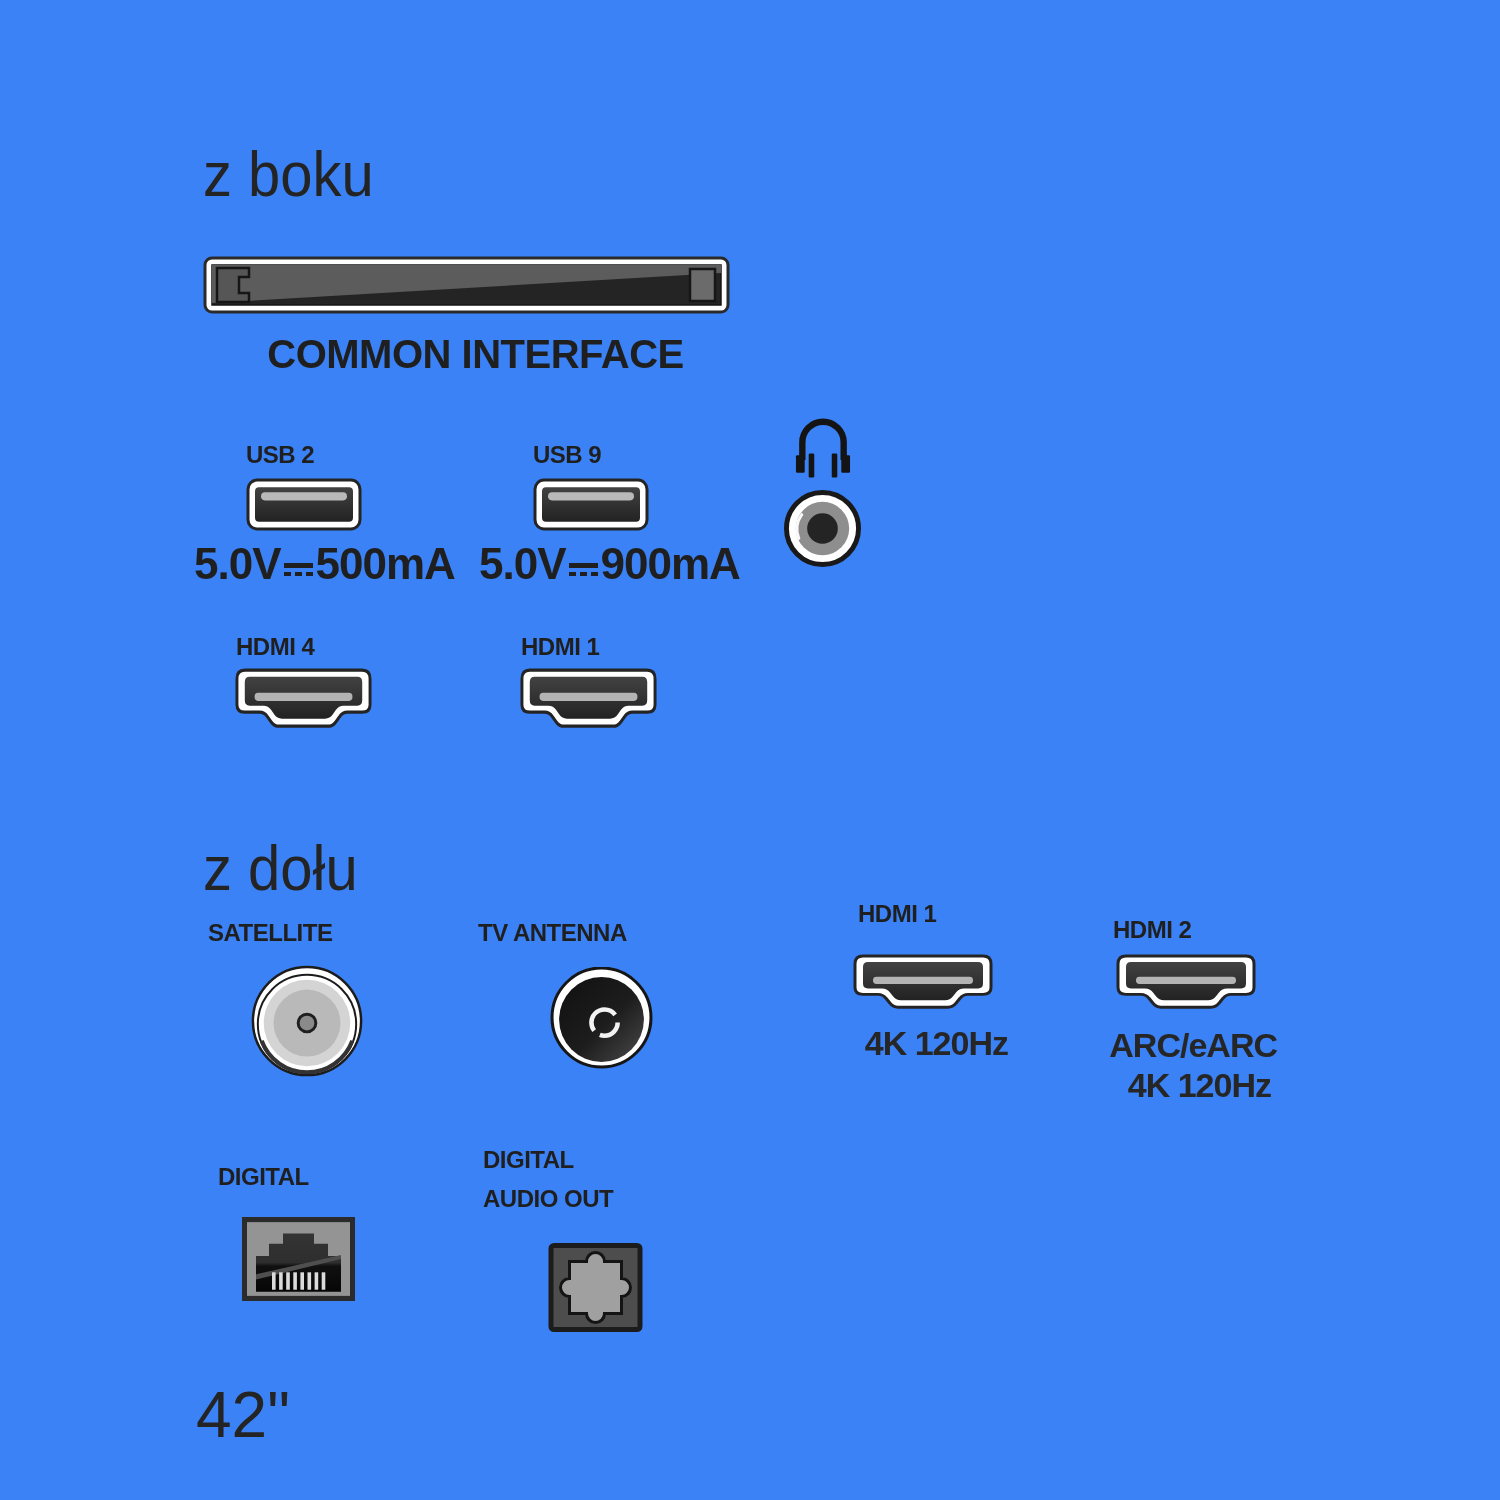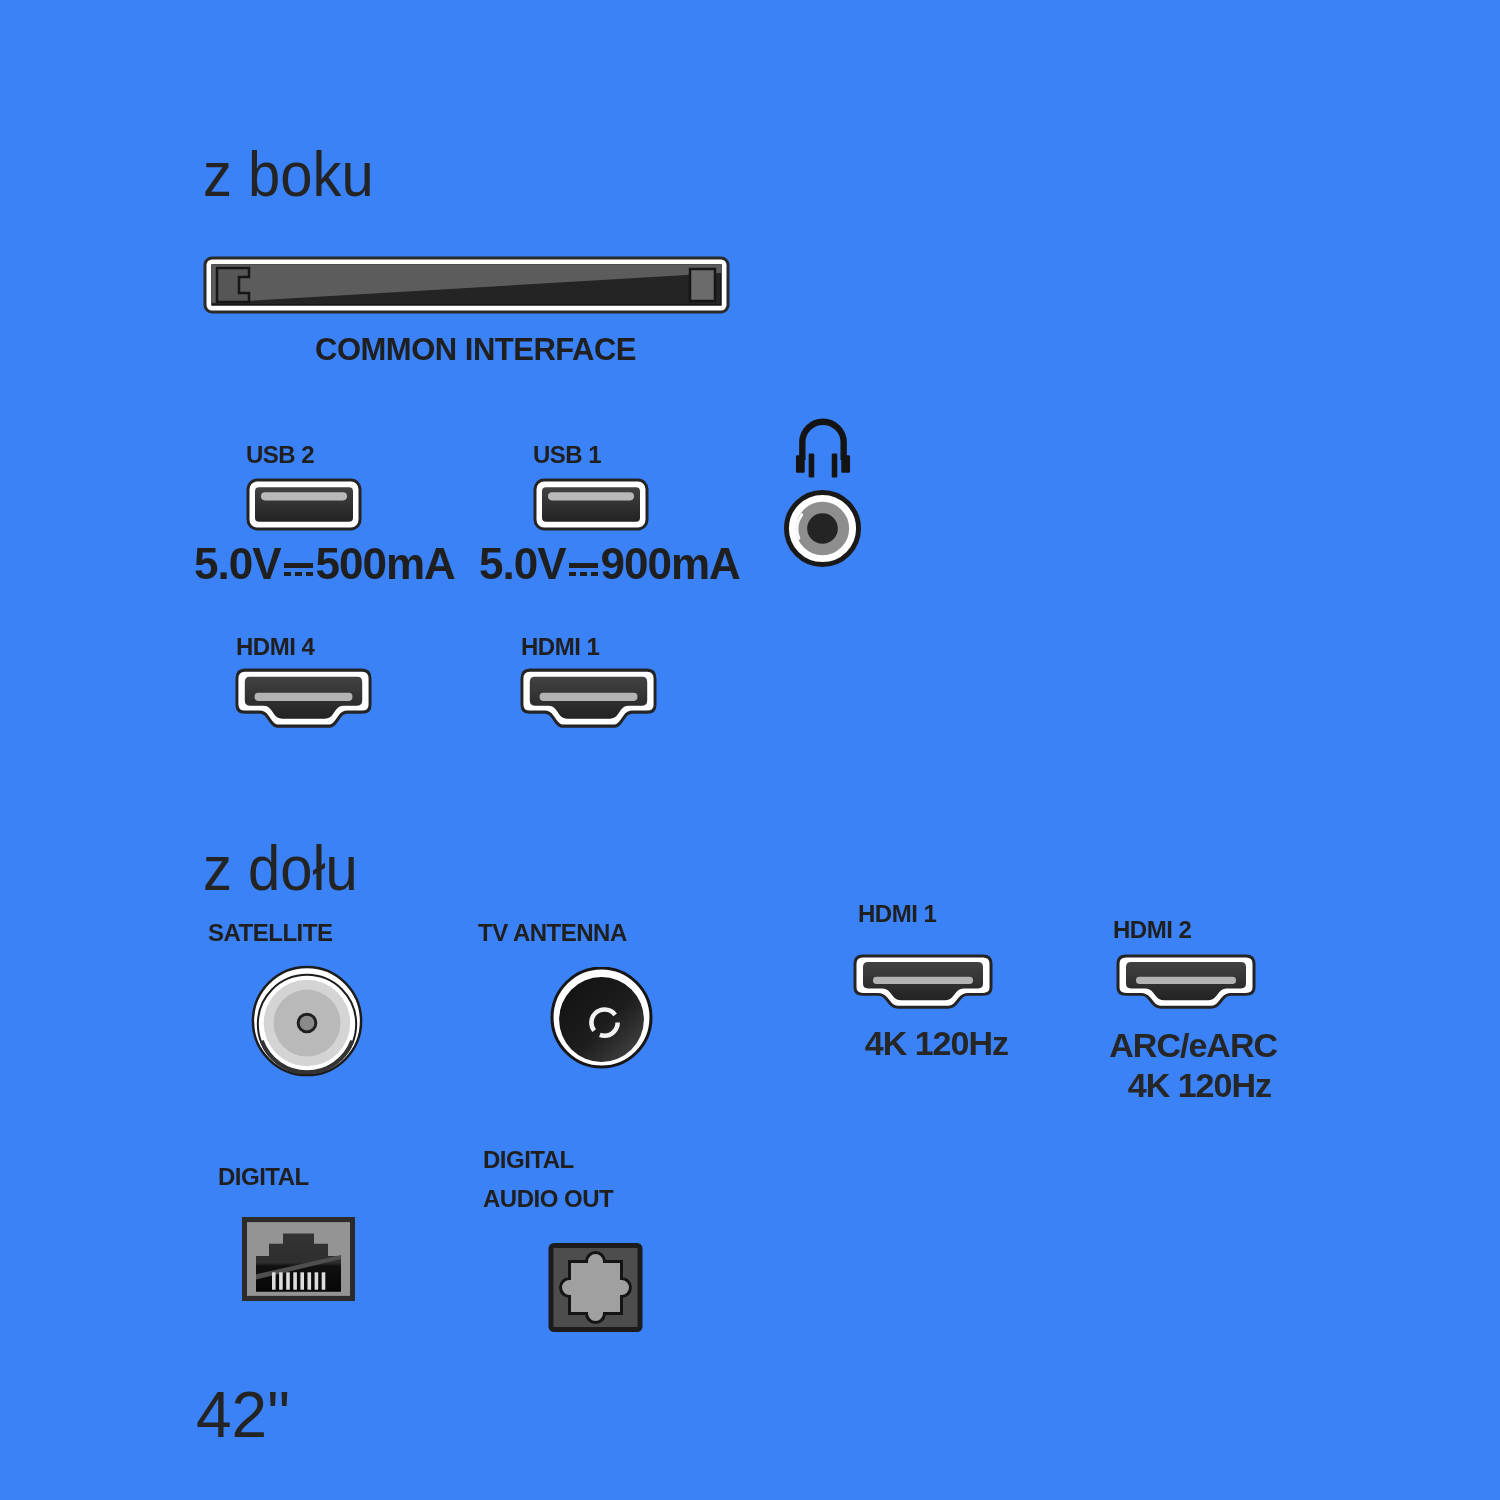--- a/index.html
+++ b/index.html
@@ -10,21 +10,21 @@
   }
   .abs { position:absolute; }
   .heading {
     font-size:63px; font-weight:400; color:#242424; letter-spacing:0;
     transform:scaleX(.92); transform-origin:0 0; white-space:nowrap;
   }
   .port-label {
     font-size:24px; font-weight:700; color:#1f1f1f; text-align:left;
     letter-spacing:-.5px; white-space:nowrap;
   }
-  .ci-label { font-size:31px; font-weight:700; text-align:center; letter-spacing:-.5px; }
+  .ci-label { font-size:40px; font-weight:700; text-align:center; letter-spacing:-.5px; }
   .spec {
     font-size:44px; font-weight:700; text-align:center; letter-spacing:-1px;
     white-space:nowrap; color:#1f1f1f;
   }
   .spec-lg {
     font-size:34px; font-weight:700; text-align:right; letter-spacing:-1px;
     white-space:nowrap; color:#262626;
   }
   .size-label { font-size:64px; font-weight:400; color:#242424; white-space:nowrap; }
   
@@ -78,21 +78,21 @@
     <div class="abs port-label" style="left:246px;top:441px;width:116px">USB 2</div>
     <svg class="abs" style="left:246px;top:478px" width="116" height="53" viewBox="0 0 116 52" preserveAspectRatio="none">
       <rect x="2" y="2" width="112" height="48" rx="9" fill="#ffffff" stroke="#242424" stroke-width="3"></rect>
       <rect x="9" y="9" width="98" height="34" rx="4" fill="url(#gPort)"></rect>
       <rect x="15" y="14" width="86" height="8" rx="4" fill="#b9b9b9"></rect>
     </svg>
     <div class="abs spec" style="left:194px;top:539px;width:220px">
       <span>5.0V</span><span class="dc-icon"></span><span>500mA</span>
     </div>
 
-    <div class="abs port-label" style="left:533px;top:441px;width:116px">USB 1</div>
+    <div class="abs port-label" style="left:533px;top:441px;width:116px">USB 9</div>
     <svg class="abs" style="left:533px;top:478px" width="116" height="53" viewBox="0 0 116 52" preserveAspectRatio="none">
       <rect x="2" y="2" width="112" height="48" rx="9" fill="#ffffff" stroke="#242424" stroke-width="3"></rect>
       <rect x="9" y="9" width="98" height="34" rx="4" fill="url(#gPort)"></rect>
       <rect x="15" y="14" width="86" height="8" rx="4" fill="#b9b9b9"></rect>
     </svg>
     <div class="abs spec" style="left:479px;top:539px;width:220px">
       <span>5.0V</span><span class="dc-icon"></span><span>900mA</span>
     </div>
 
     <svg class="abs" style="left:792px;top:418px" width="62" height="60" viewBox="0 0 78 74">

